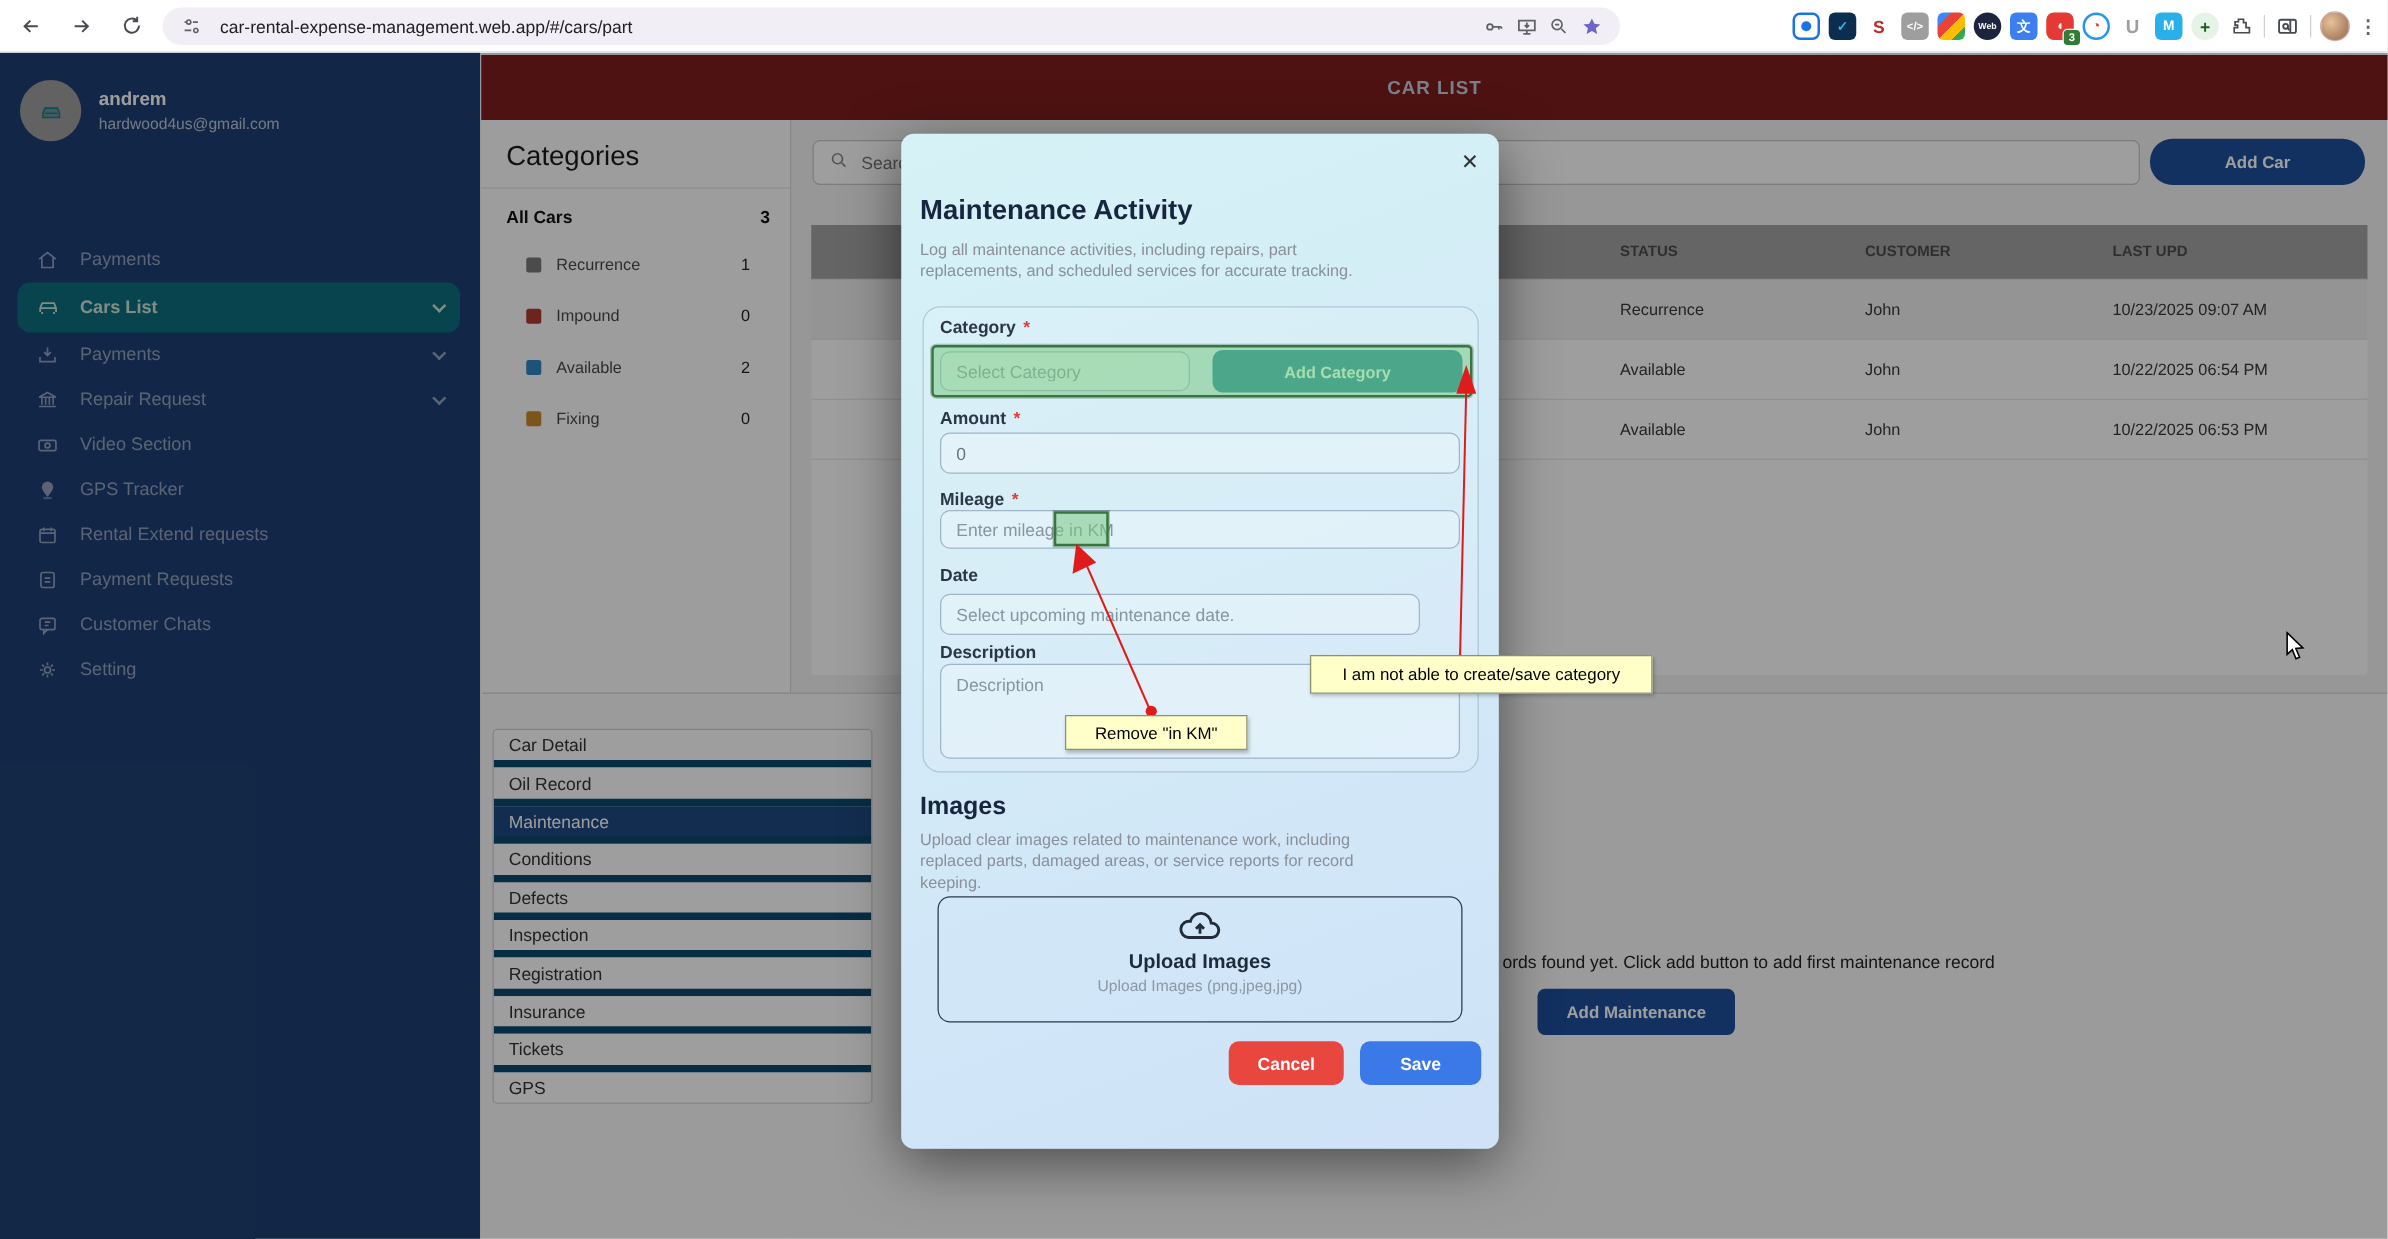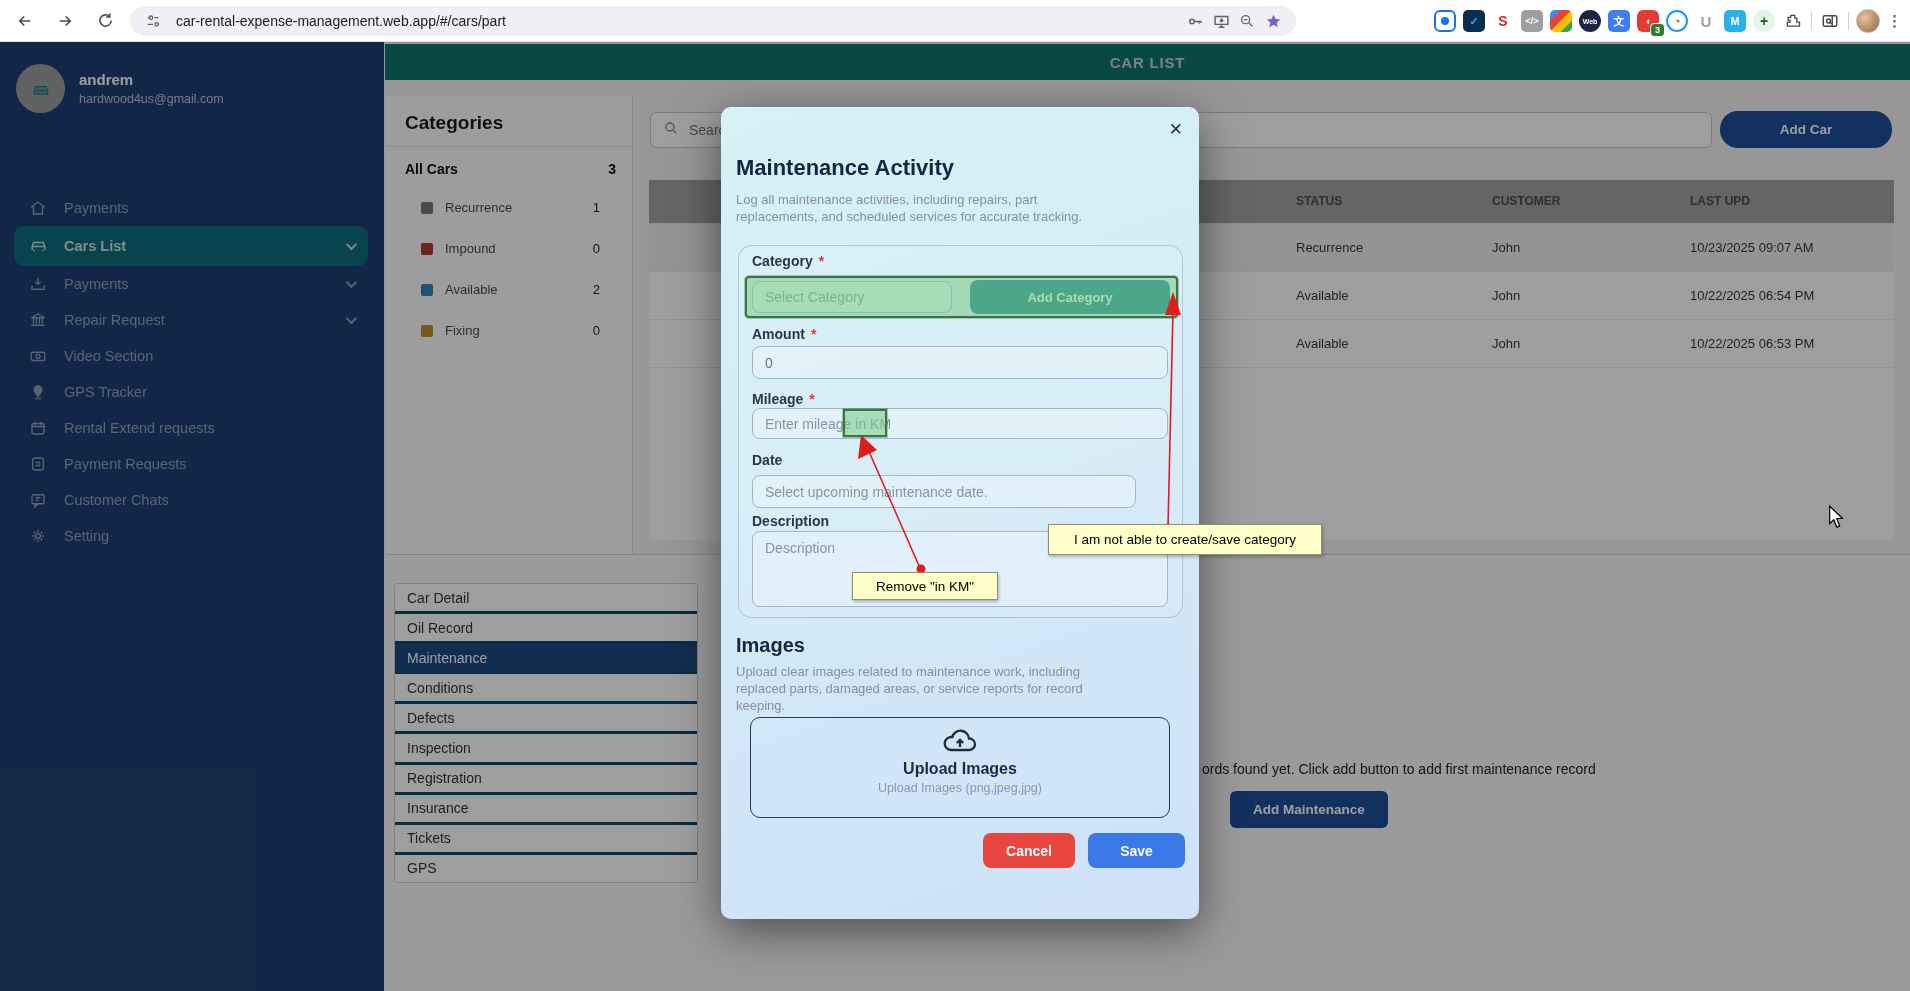--- a/index.html
+++ b/index.html
@@ -43,31 +43,31 @@
   .nav-item .ic { width:20px; height:20px; margin-right:16px; display:flex; align-items:center; justify-content:center; }
   .nav-item.active { background:#0d6e7d; margin:0 16px 0 14px; border-radius:10px; padding-left:14px;
                      height:40px; color:#cfe3da; font-weight:bold; }
   .chev { position:absolute; right:30px; width:8px; height:8px; border-right:2px solid currentColor;
           border-bottom:2px solid currentColor; transform:rotate(45deg) translateY(-2px); }
   .nav-item.active .chev { right:14px; }
 
   
   #categories { position:absolute; left:385px; top:54px; width:248px; height:895px; background:#fdfdfd;
                 border-right:1px solid #d9d9d9; }
-  #categories h2 { font-size:19px; color:#1b1b1b; padding:16px 0 12px 20px; font-weight:bold; }
+  #categories h2 { font-size:22px; color:#1b1b1b; padding:16px 0 12px 20px; font-weight:normal; }
   #categories .rule { height:1px; background:#e4e4e4; }
   .allcars { display:flex; justify-content:space-between; padding:14px 16px 10px 20px; font-size:14px;
              color:#111; font-weight:bold; }
   .cat-row { display:flex; align-items:center; padding:13px 32px 13px 36px; font-size:13px; color:#4a4a4a; }
   .cat-row .sw { width:12px; height:12px; border-radius:2px; margin-right:12px; flex:0 0 auto; }
   .cat-row .cnt { margin-left:auto; color:#222; }
   .sw0 { background:#7a7a7a; } .sw1 { background:#b03a2e; } .sw2 { background:#2e86c1; } .sw3 { background:#c98a2c; }
 
   
-  #mainhdr { position:absolute; left:385px; top:2px; width:1525px; height:36px; background:#0f766e;
+  #mainhdr { position:absolute; left:385px; top:2px; width:1525px; height:52px; background:#7f1d1d;
              display:flex; align-items:center; justify-content:center; }
   #mainhdr .t { color:#c6cfdd; font-weight:bold; font-size:15px; letter-spacing:0.8px; }
 
   
   #searchbar { position:absolute; left:650px; top:70px; width:1062px; height:36px; background:#ffffff;
                border:1px solid #c9c9c9; border-radius:6px; display:flex; align-items:center; padding-left:12px; }
   #searchbar input { border:none; outline:none; font-size:14px; color:#444; background:transparent;
                      margin-left:10px; width:900px; }
   #addcar { position:absolute; left:1720px; top:69px; width:172px; height:37px; background:#1d4e9c;
             border:none; border-radius:18px; color:#fff; font-weight:bold; font-size:13.5px; cursor:pointer; }
@@ -82,21 +82,21 @@
   .tr.hl { background:#efefef; }
   .td { position:absolute; top:16px; font-size:13px; color:#383838; }
   .cx0 { left:647px; } .cx1 { left:843px; } .cx2 { left:1041px; }
 
   
   #drawer { position:absolute; left:386px; top:512px; width:1524px; height:437px; background:#fbfbfb;
             border-top:1px solid #d5d5d5; }
   #tabs { position:absolute; left:8px; top:28px; width:304px; height:300px; background:#ffffff;
           border:1px solid #cfcfcf; border-radius:4px; display:flex; flex-direction:column; overflow:hidden; }
   .tab { flex:1 1 auto; display:flex; align-items:center; padding-left:12px; font-size:14px; color:#333;
-         border-bottom:3px solid #0c4a6e; cursor:pointer; background:#fff; }
+         border-bottom:6px solid #0c4a6e; cursor:pointer; background:#fff; }
   .tab:last-child { border-bottom:none; }
   .tab.active { background:#1d4a80; color:#ffffff; }
   #empty-msg { position:absolute; left:816px; top:206px; font-size:14px; color:#222; white-space:nowrap; }
   #addmaint { position:absolute; left:844px; top:236px; width:158px; height:37px; background:#1d4e9c;
               border:none; border-radius:6px; color:#fff; font-weight:bold; font-size:13.5px; cursor:pointer; }
 
   
   #dim { position:absolute; left:0; top:42px; width:1910px; height:949px; background:rgba(0,0,0,0.38); z-index:5; }
 
   

